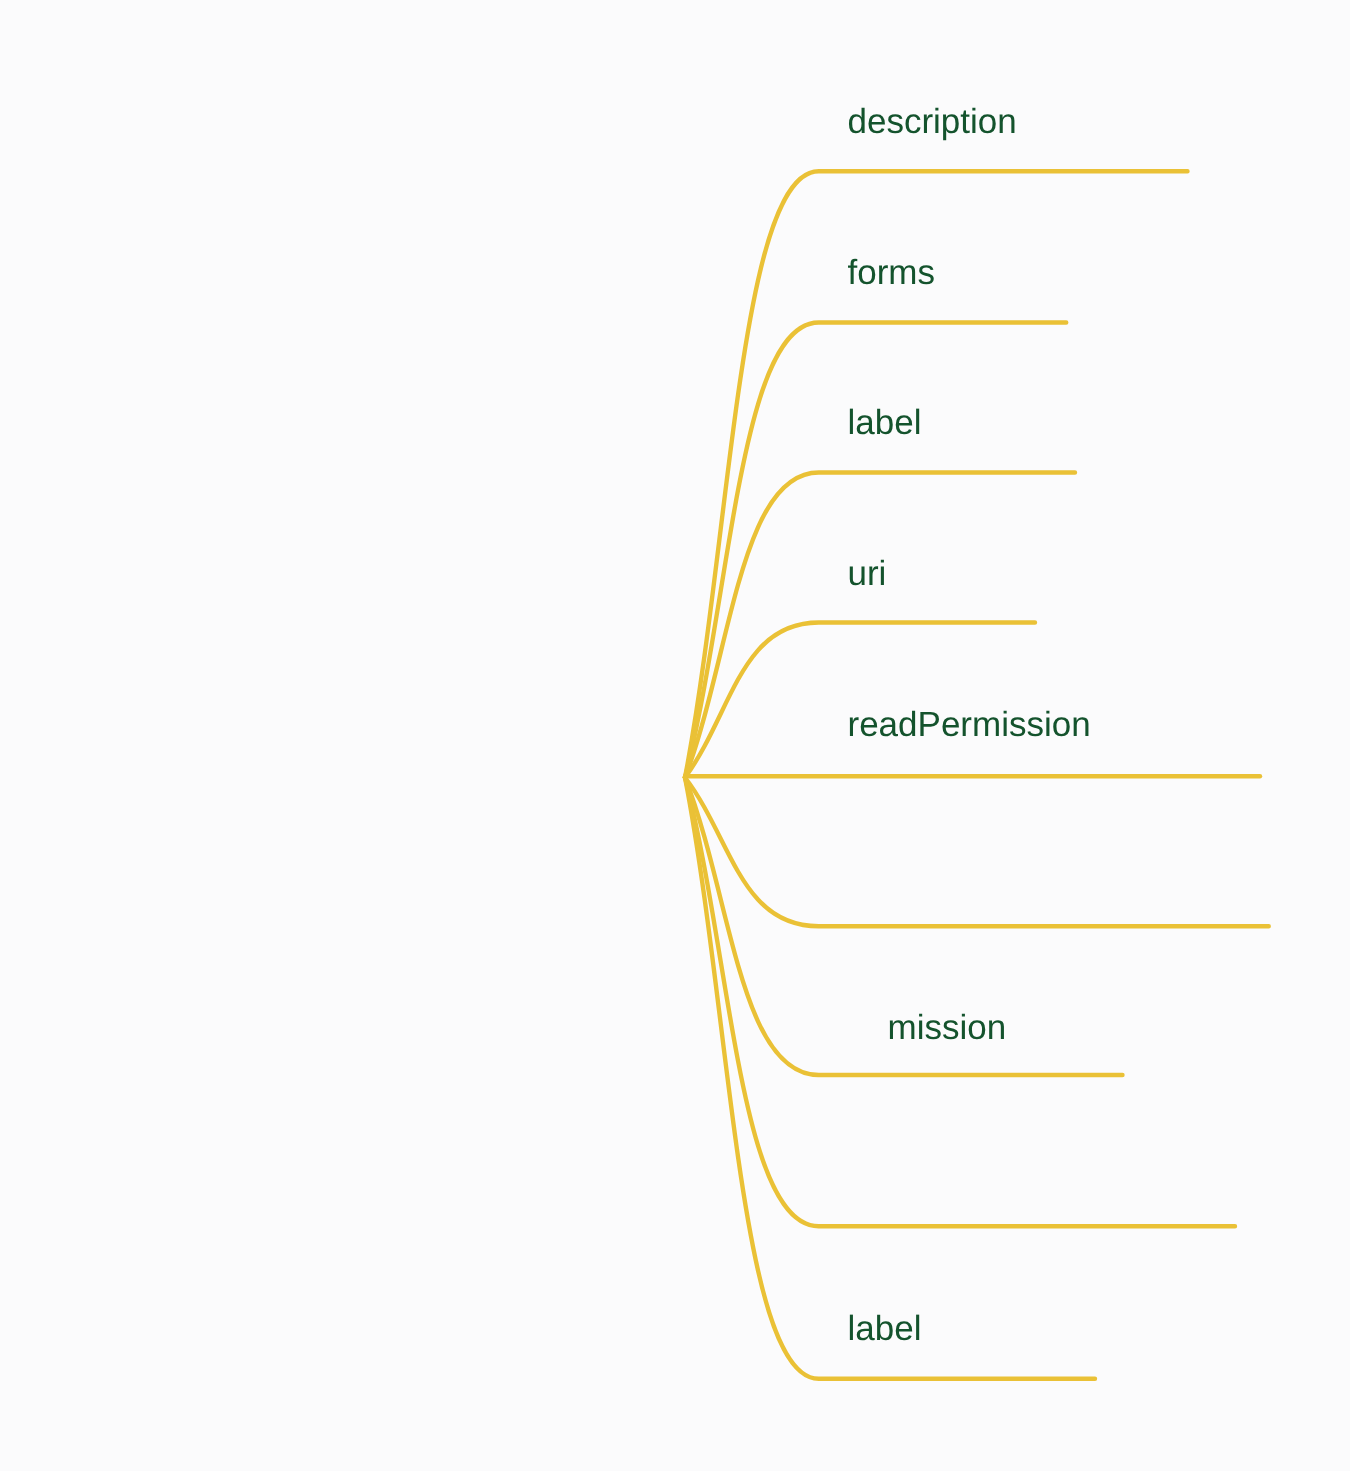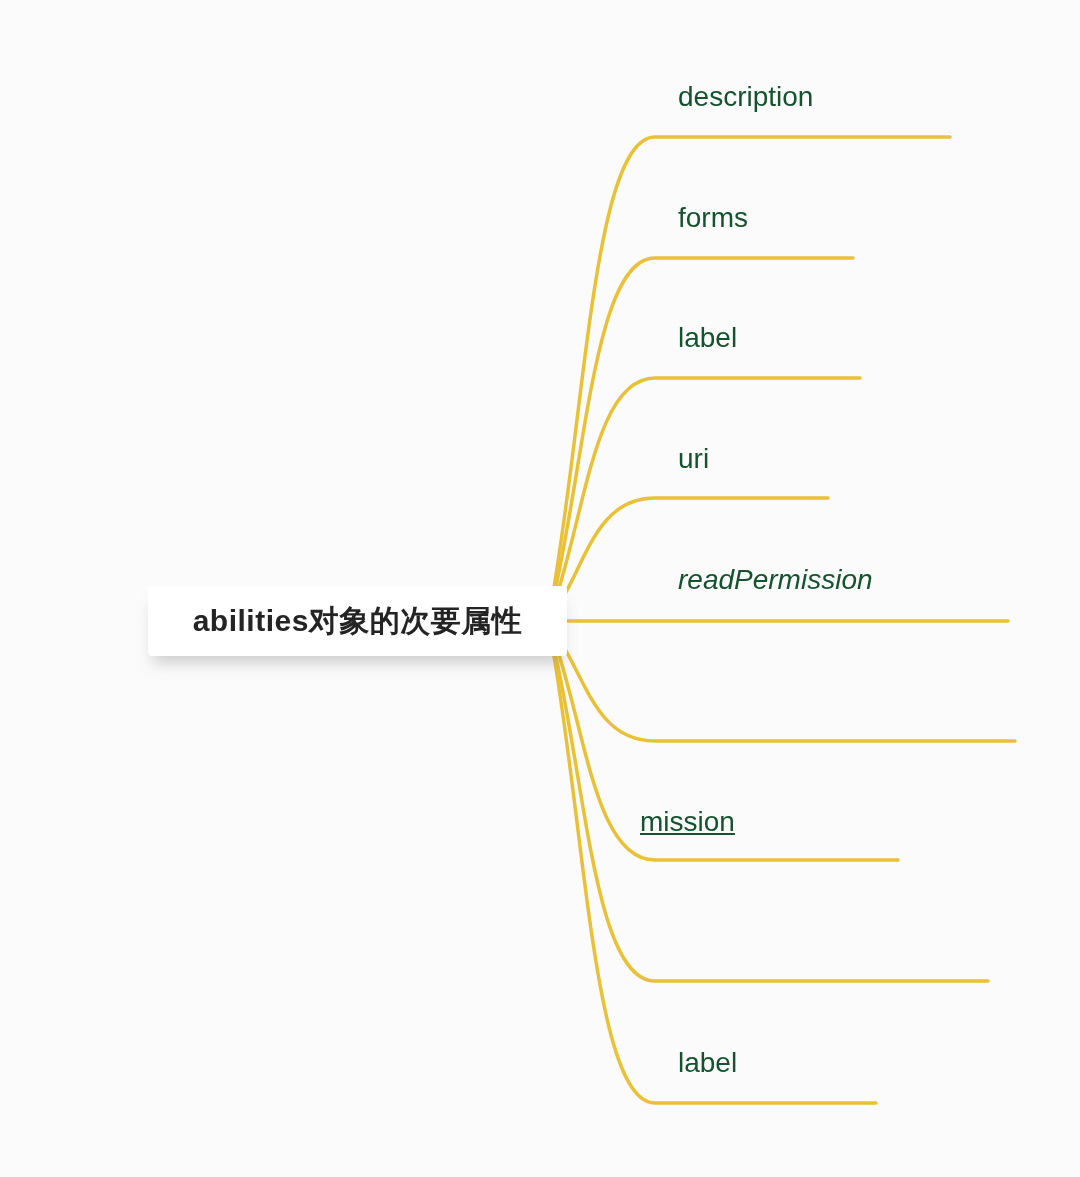--- a/index.html
+++ b/index.html
@@ -61,33 +61,30 @@
     <path d="M 548 622 C 585 476, 592 258, 655 258 L 853 258" stroke-width="3.5" stroke-linecap="round" stroke="#EAC136"></path>
     <path d="M 548 622 C 585 524, 592 378, 655 378 L 860 378" stroke-width="3.5" stroke-linecap="round" stroke="#EAC136"></path>
     <path d="M 548 622 C 585 572, 592 498, 655 498 L 828 498" stroke-width="3.5" stroke-linecap="round" stroke="#EAC136"></path>
     <path d="M 548 621 L 1008 621" stroke-width="3.5" stroke-linecap="round" stroke="#EAC136"></path>
     <path d="M 548 622 C 585 670, 592 741, 655 741 L 1015 741" stroke-width="3.5" stroke-linecap="round" stroke="#EAC136"></path>
     <path d="M 548 622 C 585 717, 592 860, 655 860 L 898 860" stroke-width="3.5" stroke-linecap="round" stroke="#EAC136"></path>
     <path d="M 548 622 C 585 766, 592 981, 655 981 L 988 981" stroke-width="3.5" stroke-linecap="round" stroke="#EAC136"></path>
     <path d="M 548 622 C 585 814, 592 1103, 655 1103 L 876 1103" stroke-width="3.5" stroke-linecap="round" stroke="#EAC136"></path>
   </svg>
 
-  <div class="root-node">
-    <span>abilities对象的次要属性</span>
-  </div>
 
   <div class="branch-label" style="left:678px; top:97px;">description</div>
 
   <div class="branch-label" style="left:678px; top:218px;">forms</div>
 
   <div class="branch-label" style="left:678px; top:338px;text-align:center;">label</div>
 
   <div class="branch-label" style="left:678px; top:459px;text-align:right;">uri</div>
 
-  <div class="branch-label" style="left:678px; top:580px;font-style:italic;">readPermission</div>
+  <div class="branch-label" style="left:678px; top:580px;">readPermission</div>
 
 
-  <div class="branch-label" style="left:640px; top:822px;text-decoration:underline;">mission</div>
+  <div class="branch-label" style="left:710px; top:822px;">mission</div>
 
 
   <div class="branch-label" style="left:678px; top:1063px;">label</div>
 
 </div>
 
 </body></html>

